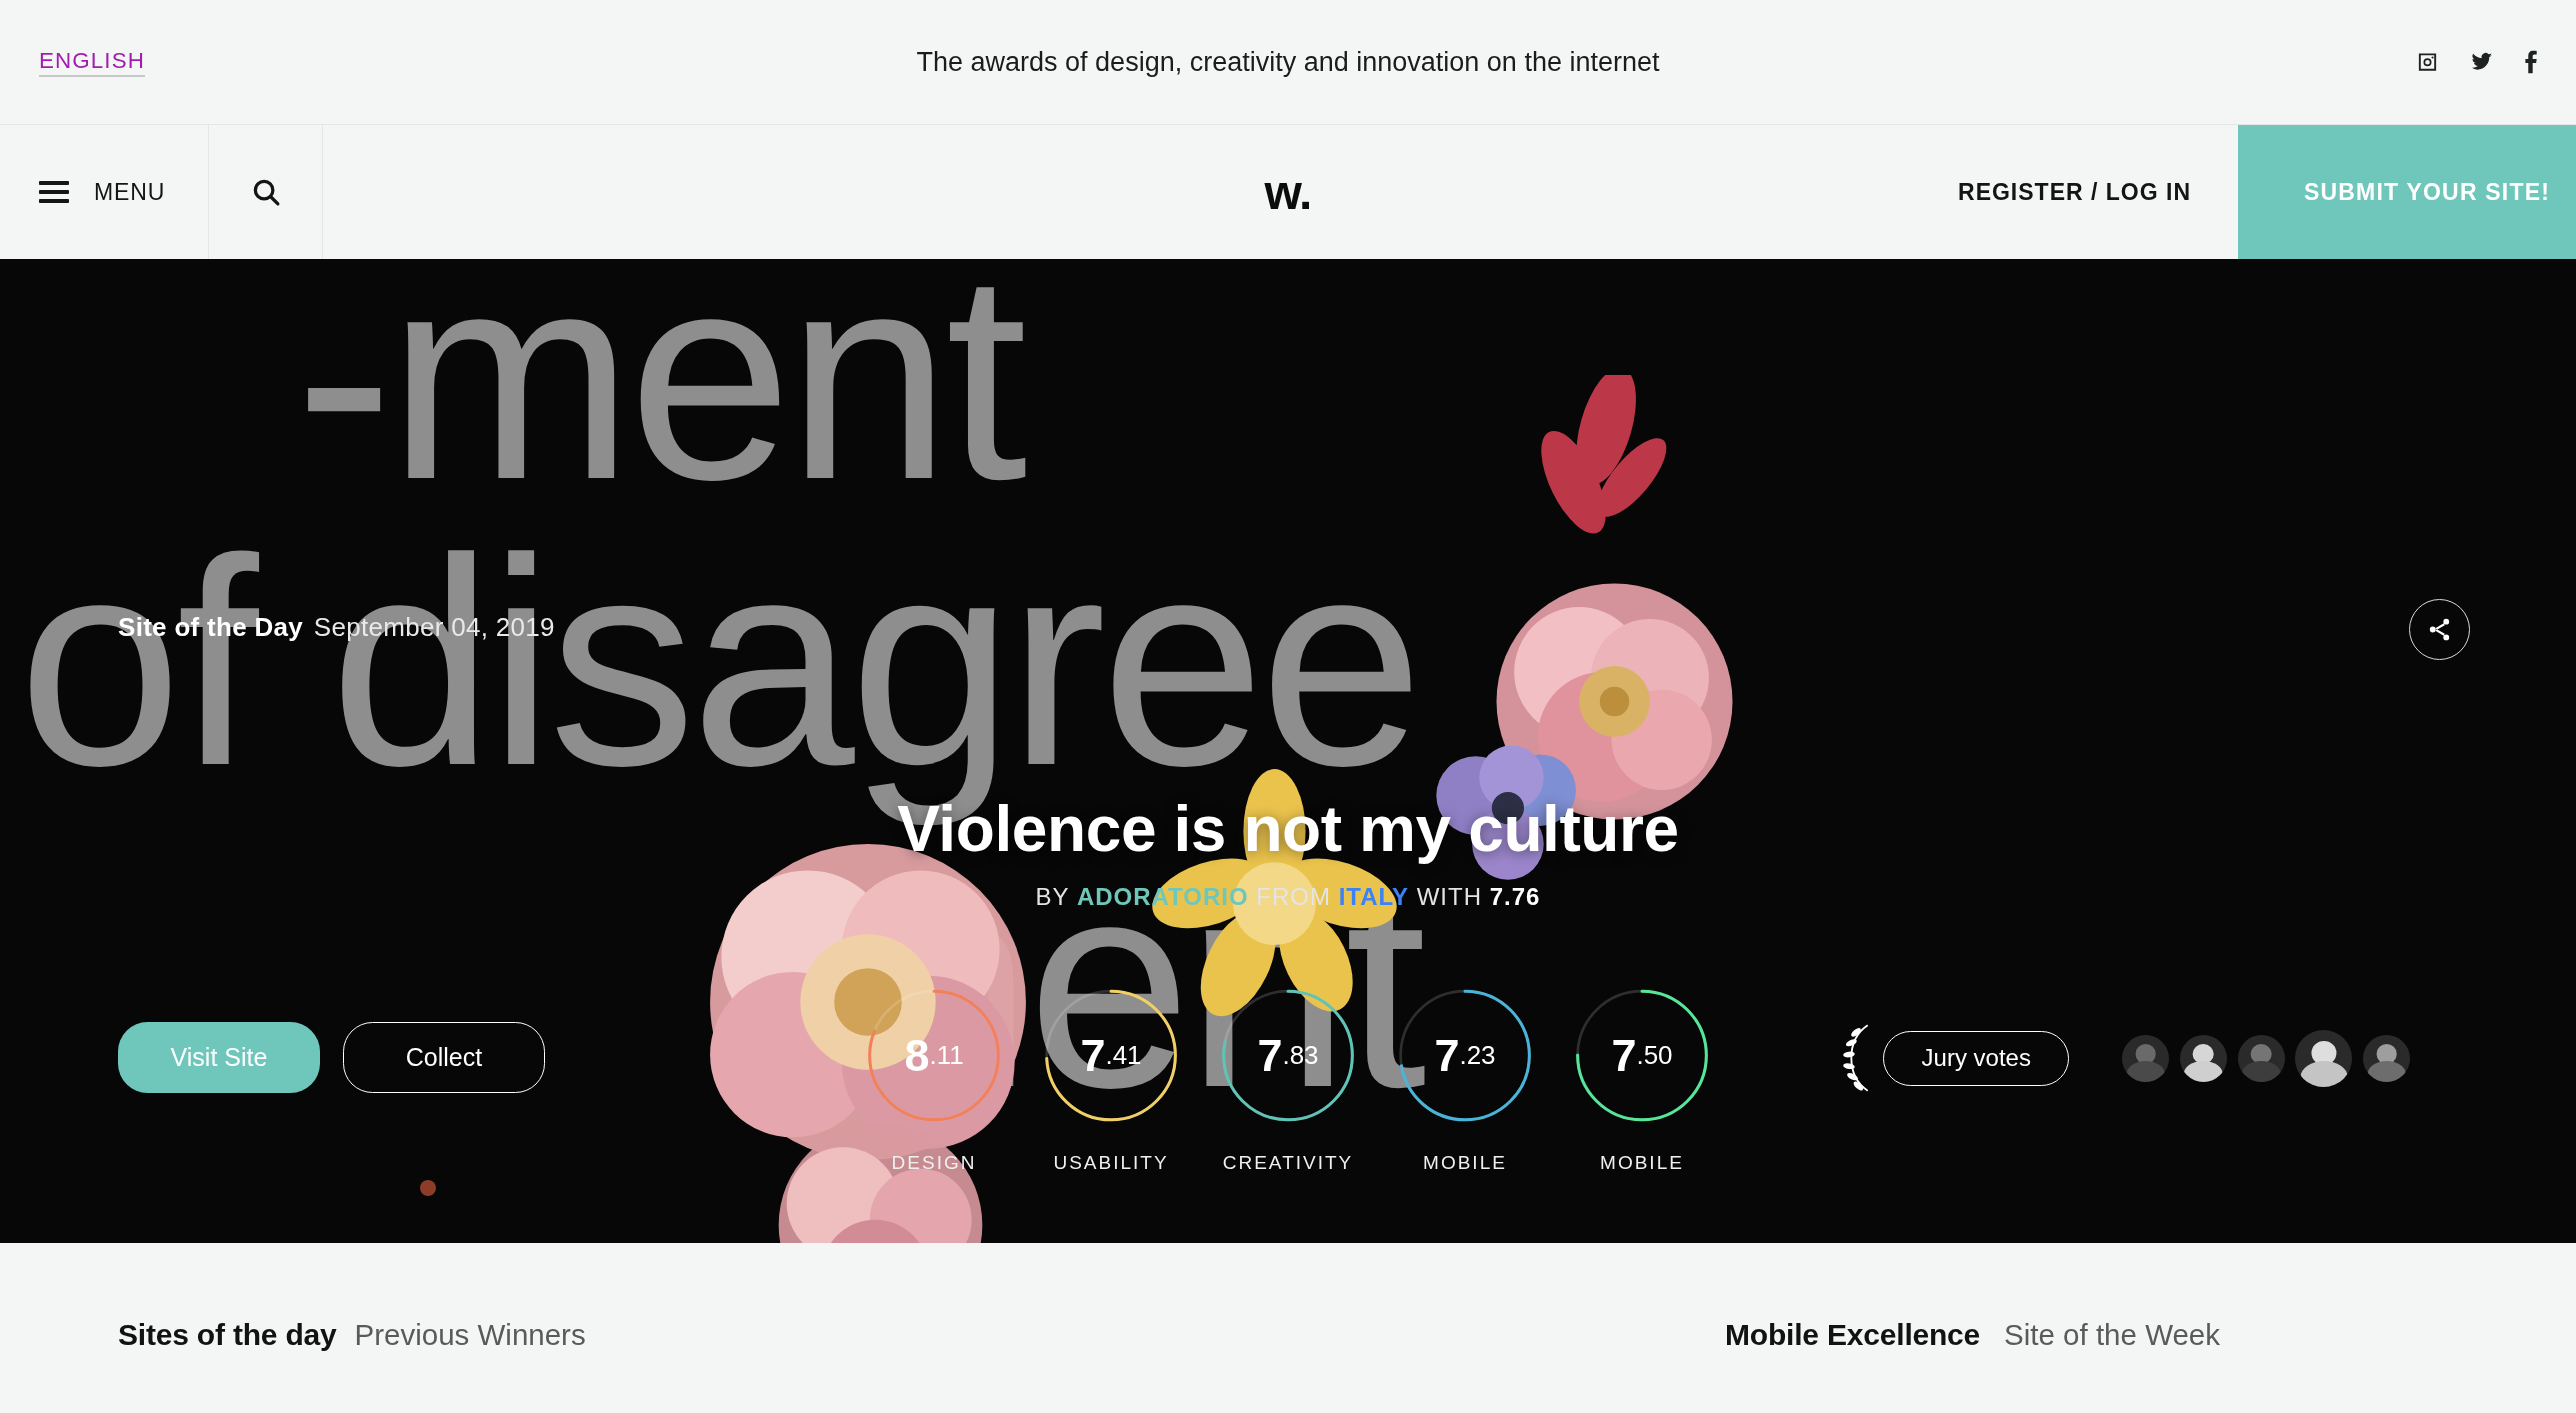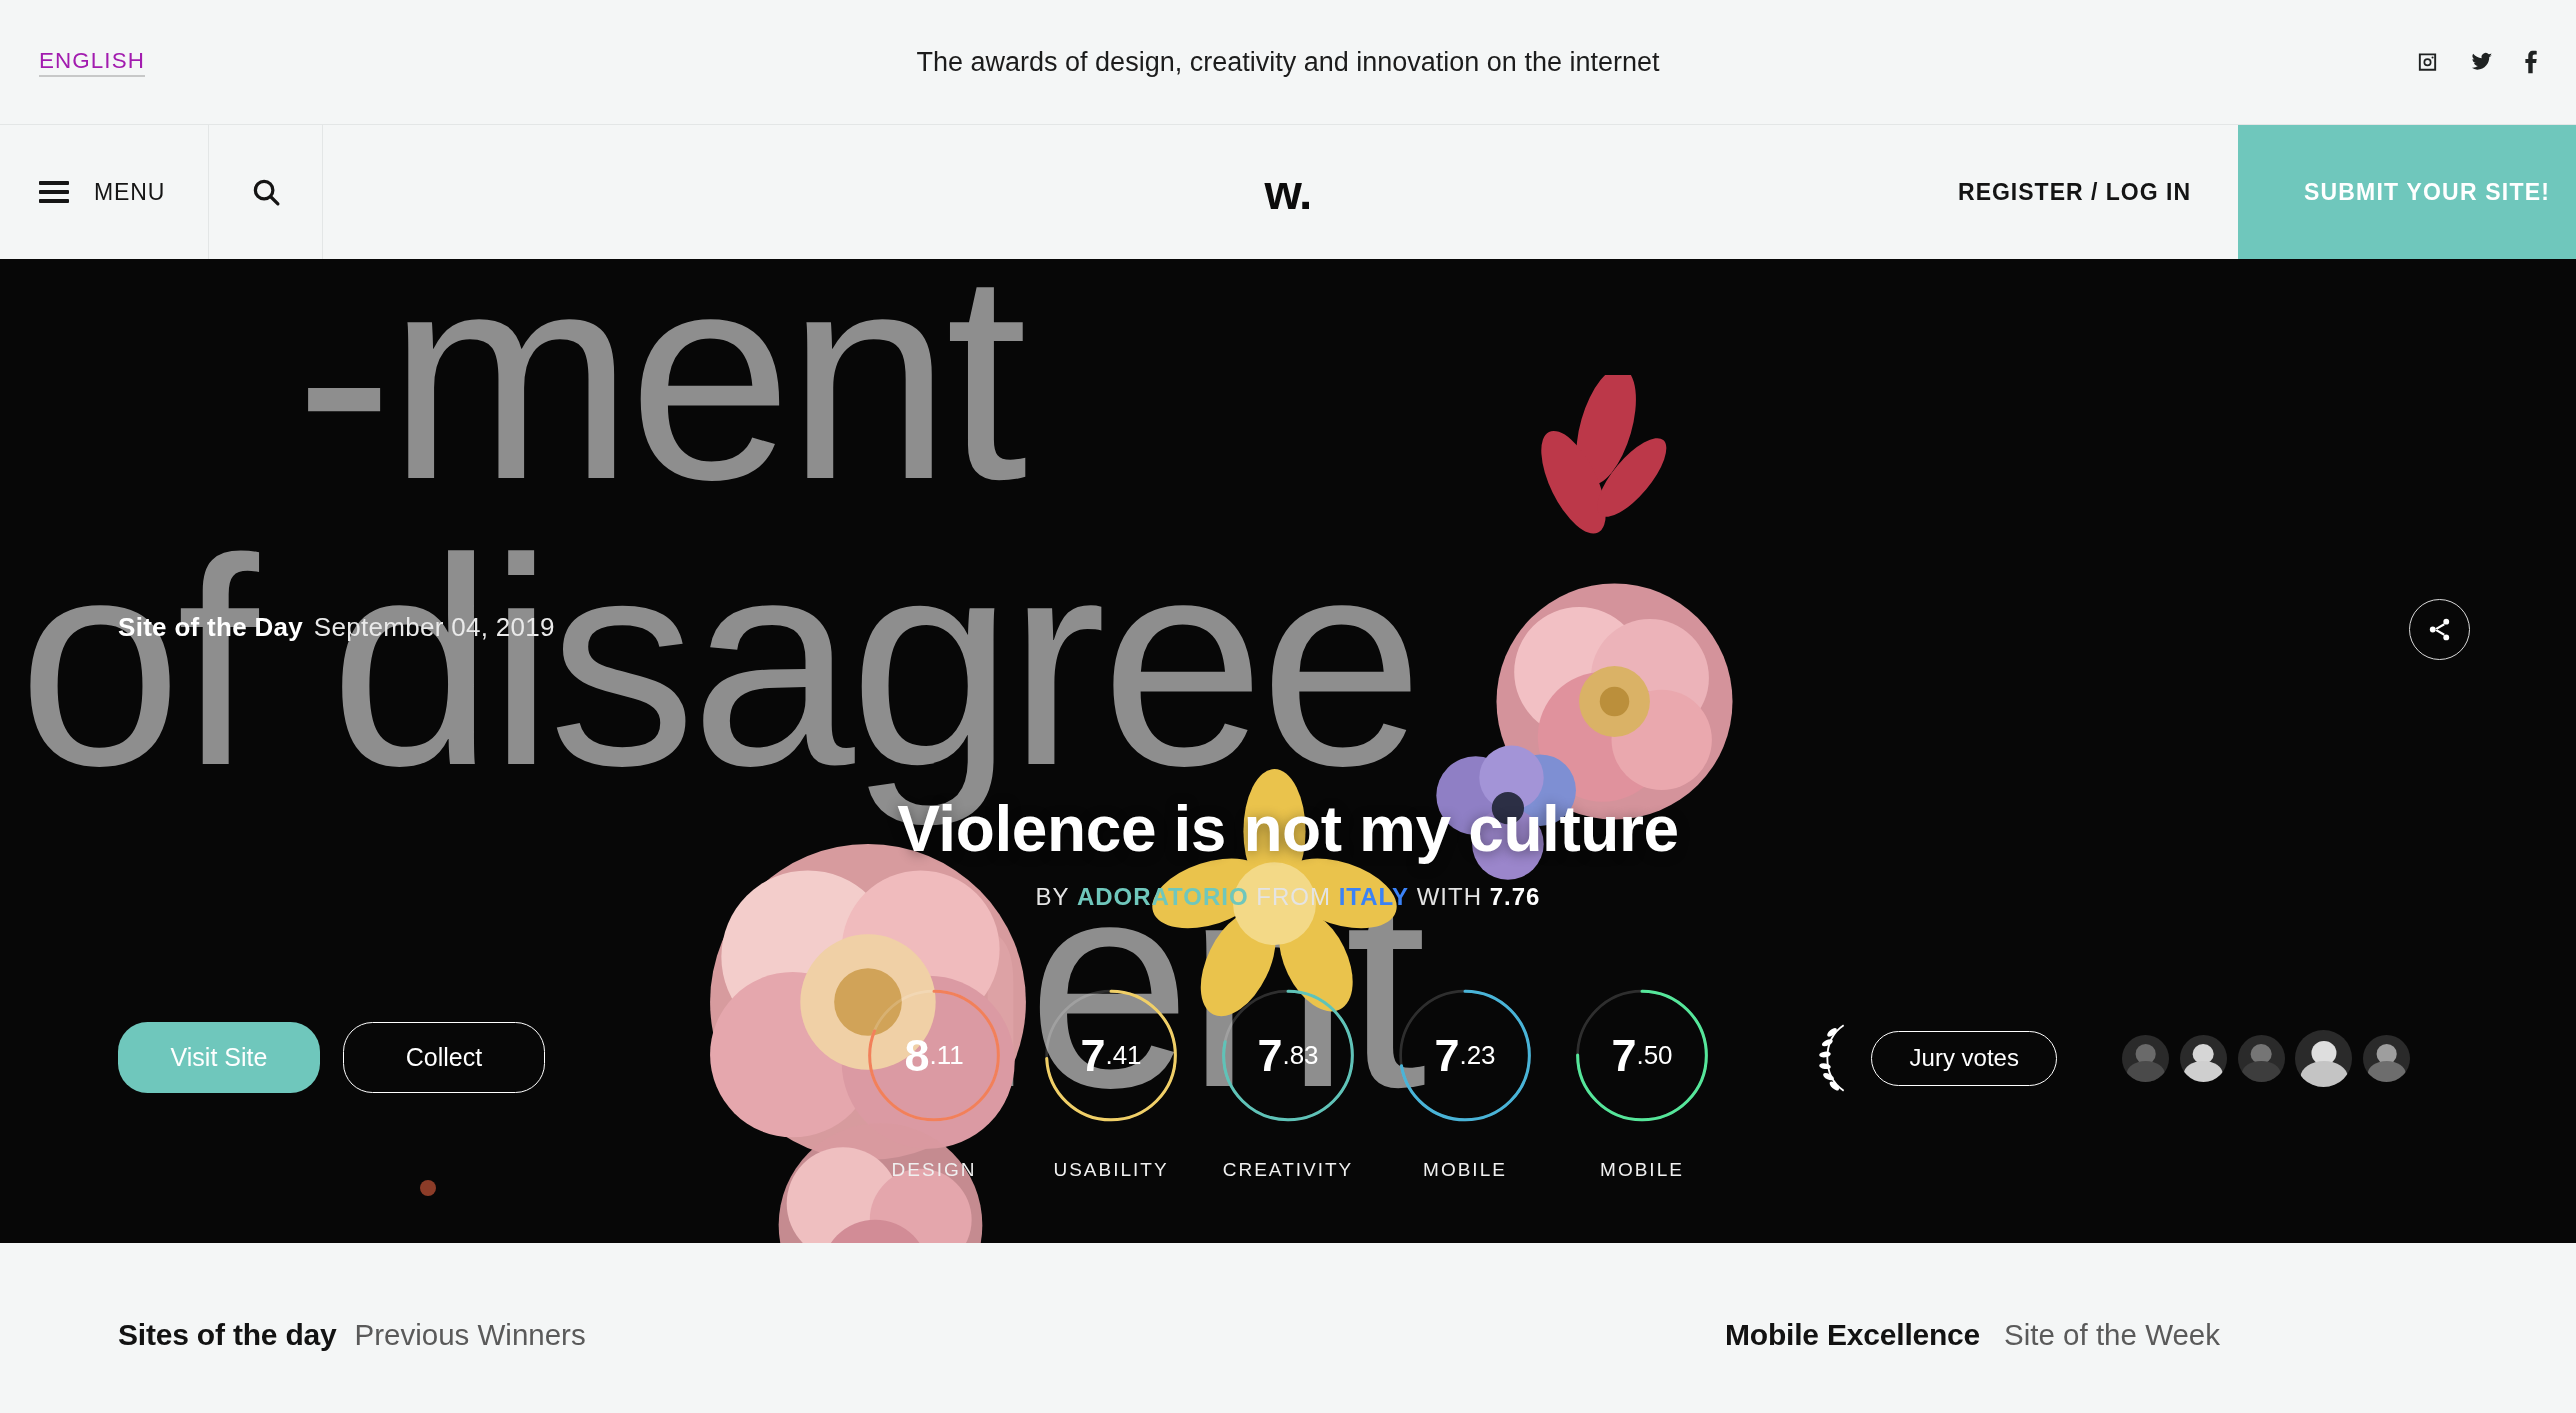--- a/index.html
+++ b/index.html
@@ -140,39 +140,39 @@
   .ring { position: relative; width: 143px; height: 143px; margin: 0 auto; }
   .ring svg { position: absolute; inset: 0; transform: rotate(-90deg); }
   .ring .val {
     position: absolute; inset: 0;
     display: flex; align-items: center; justify-content: center;
     color: #ffffff;
   }
   .ring .val .int { font-size: 45px; font-weight: bold; letter-spacing: -0.9px; }
   .ring .val .dec { font-size: 26px; font-weight: 400; margin-left: 0.9px; }
   .score .cat {
-    margin-top: 32px; font-size: 19px; letter-spacing: 2px; color: #f0f0f0;
+    margin-top: 25px; font-size: 19px; letter-spacing: 2px; color: #f0f0f0;
   }
 
   
   .hero-actions {
     position: absolute; left: 118px; bottom: 150px;
     display: flex; align-items: center; gap: 23px;
   }
   .btn-pill {
     height: 71px; min-width: 202px; padding: 16px 27px;
     border-radius: 29.5px; display: flex; align-items: center; justify-content: center;
     font-size: 25px; cursor: pointer;
   }
   .btn-visit { background: #6fc7bc; color: #ffffff; }
   .btn-collect { background: transparent; color: #ffffff; border: 1.8px solid #ffffff; }
 
   .jury-wrap {
     position: absolute; right: 166px; bottom: 150px;
-    display: flex; align-items: center; gap: 42px;
+    display: flex; align-items: center; gap: 30px;
   }
   .laurel { width: 41px; height: 70px; }
   .laurel svg { display: block; }
   .jury-pill {
     height: 55px; min-width: 186px; padding: 0 30px;
     border-radius: 28px; border: 1.8px solid #ffffff;
     display: flex; align-items: center; justify-content: center;
     color: #ffffff; font-size: 24px; cursor: pointer;
     margin-left: -27px;
   }

